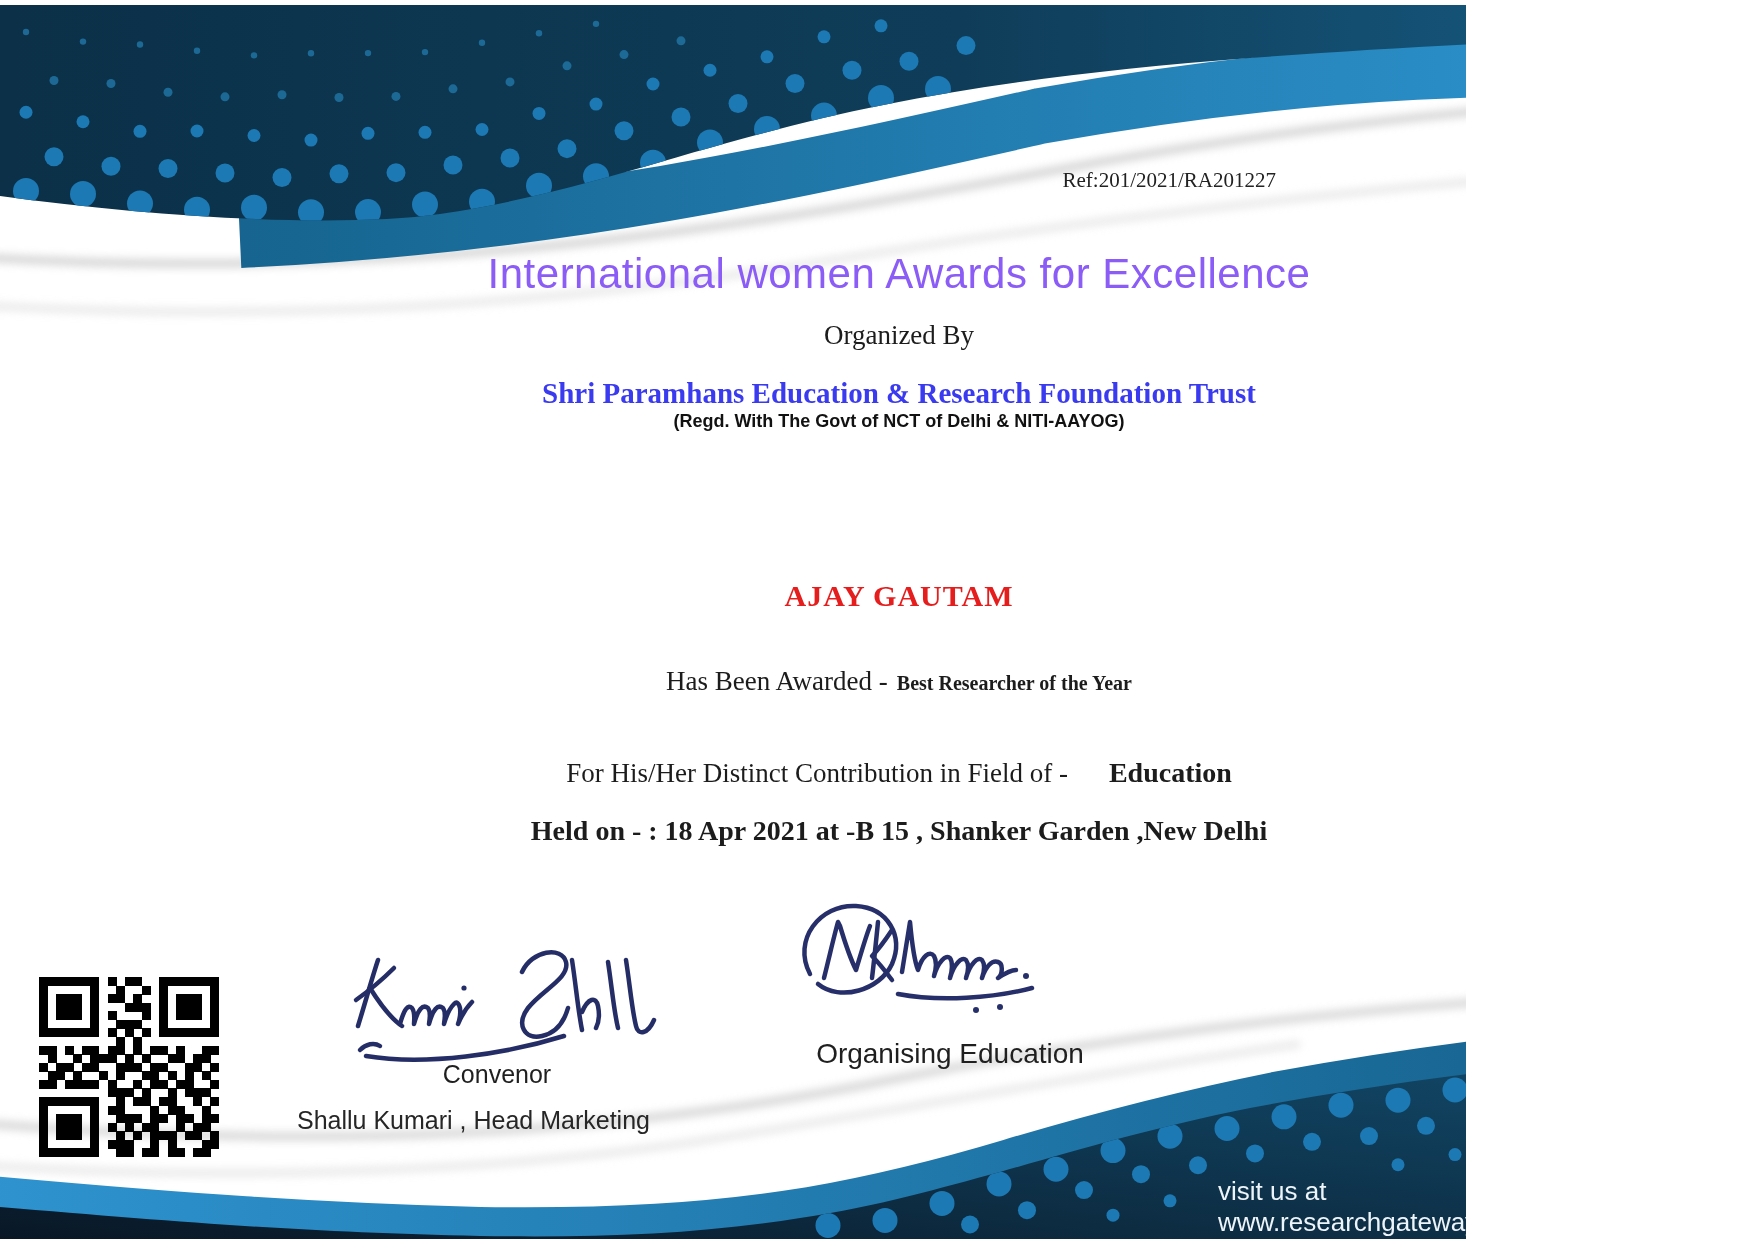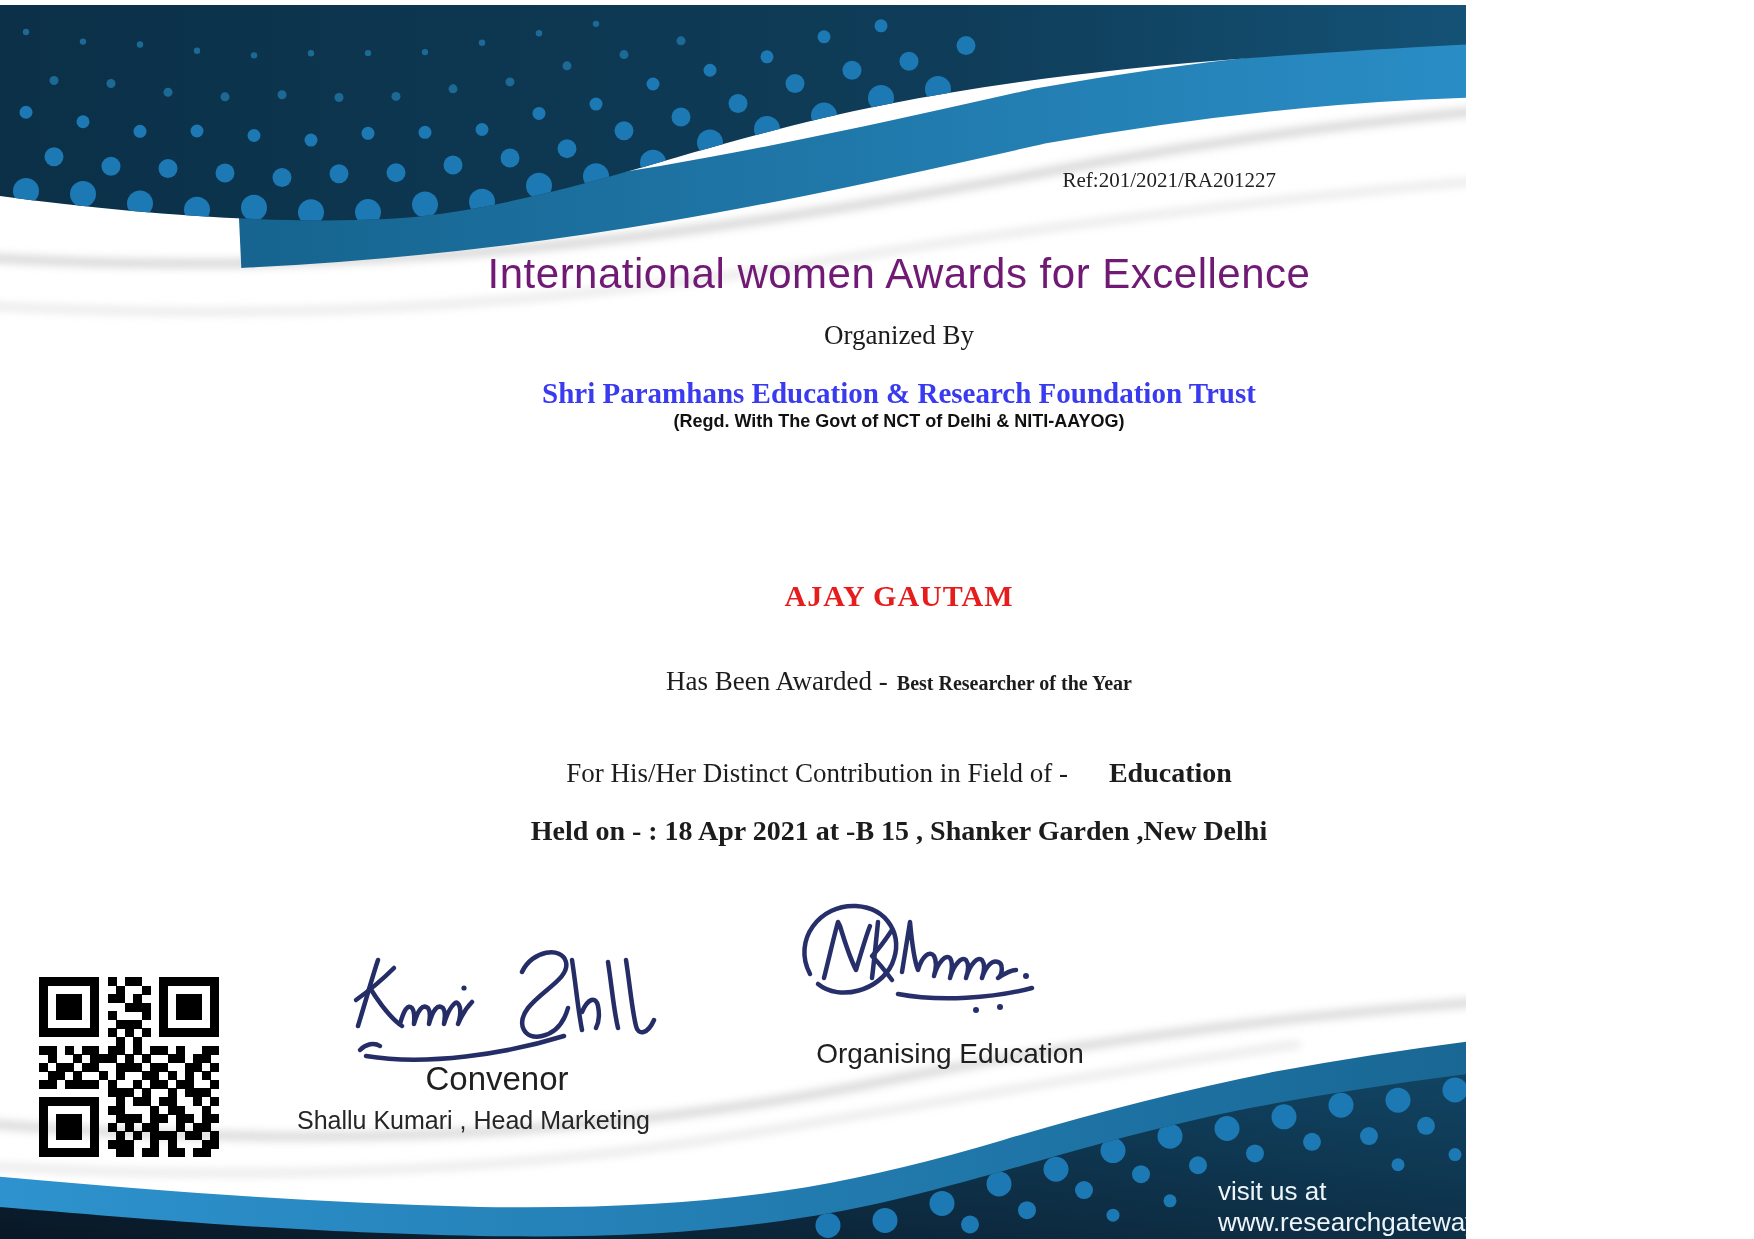--- a/index.html
+++ b/index.html
@@ -2,36 +2,36 @@
 <html><head>
 <meta charset="utf-8">
 <style>
   html,body{margin:0;padding:0;background:#ffffff;}
   .cert{position:relative;width:1466px;height:1239px;background:#ffffff;overflow:hidden;
         font-family:"Liberation Serif",serif;color:#1c1c1c;}
   .abs{position:absolute;}
   .cline{position:absolute;left:44px;width:1710px;text-align:center;line-height:1.15;}
   .ref{position:absolute;top:168px;right:190px;font-size:21px;color:#222;}
   .title{top:250px;font-family:"Liberation Sans","DejaVu Sans",sans-serif;font-size:42px;
-         letter-spacing:.5px;color:#701a75;}
+         letter-spacing:.5px;color:#8b5cf6;}
   .orgby{top:320px;font-size:27px;}
   .orgname{top:377px;font-size:29px;font-weight:bold;color:#3a3af0;}
   .regd{top:411px;font-family:"Liberation Sans",sans-serif;font-size:18px;font-weight:bold;color:#111;}
   .certifies{top:511px;font-size:28px;}
   .recipient{top:579px;font-size:30px;font-weight:bold;color:#e61d1d;letter-spacing:1px;}
   .awarded{top:666px;font-size:27px;}
   .awarded strong{margin-left:9px;font-size:20px;}
   .field{top:757px;font-size:27px;}
   .field strong{margin-left:41px;font-size:28px;}
   .held{top:815px;font-size:28px;font-weight:bold;}
   .sans{font-family:"Liberation Sans","DejaVu Sans",sans-serif;}
   .sec-role{position:absolute;top:1038px;left:770px;width:360px;text-align:center;
             font-size:28px;color:#1f1f1f;}
   .conv-role{position:absolute;top:1060px;left:337px;width:320px;text-align:center;
-             font-size:33px;color:#1f1f1f;}
+             font-size:25px;color:#1f1f1f;}
   .conv-name{position:absolute;top:1106px;left:297px;width:400px;
              font-size:25px;color:#262626;}
   .visit{position:absolute;top:1176px;left:1218px;width:400px;text-align:left;
          font-size:26px;color:#eef5fa;}
   svg{display:block;}
   .sig{position:absolute;}
 </style>
 </head>
 <body>
 

